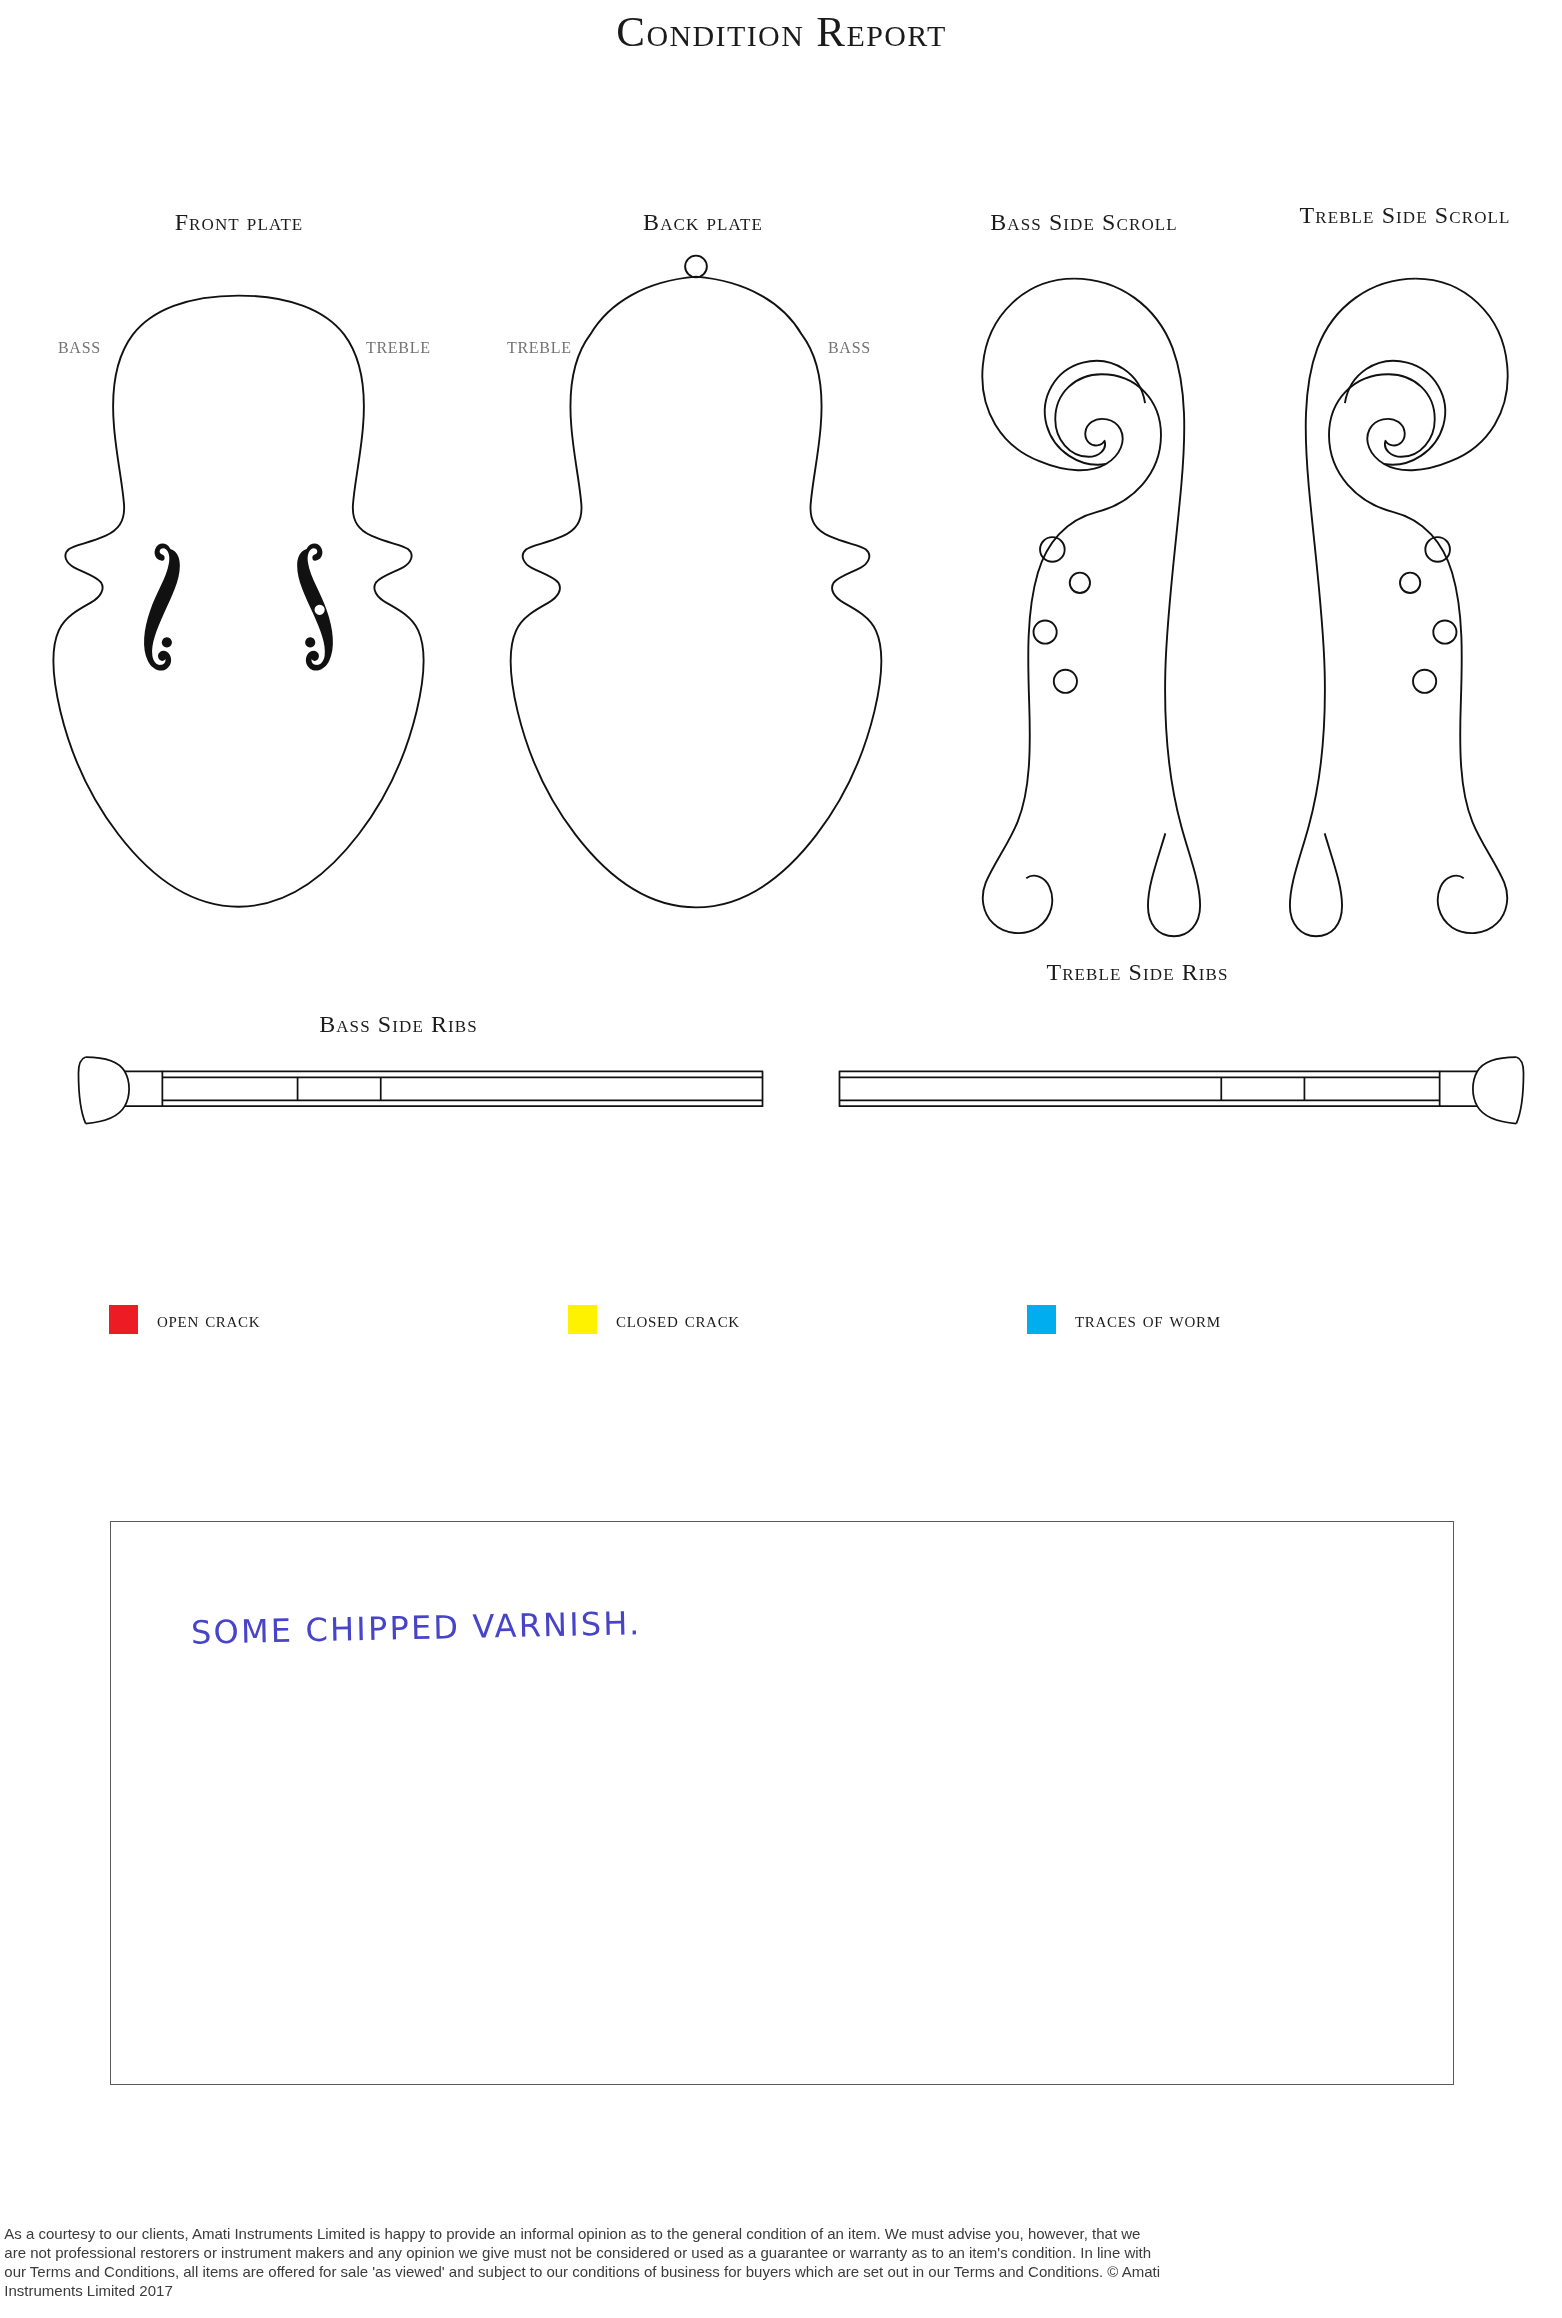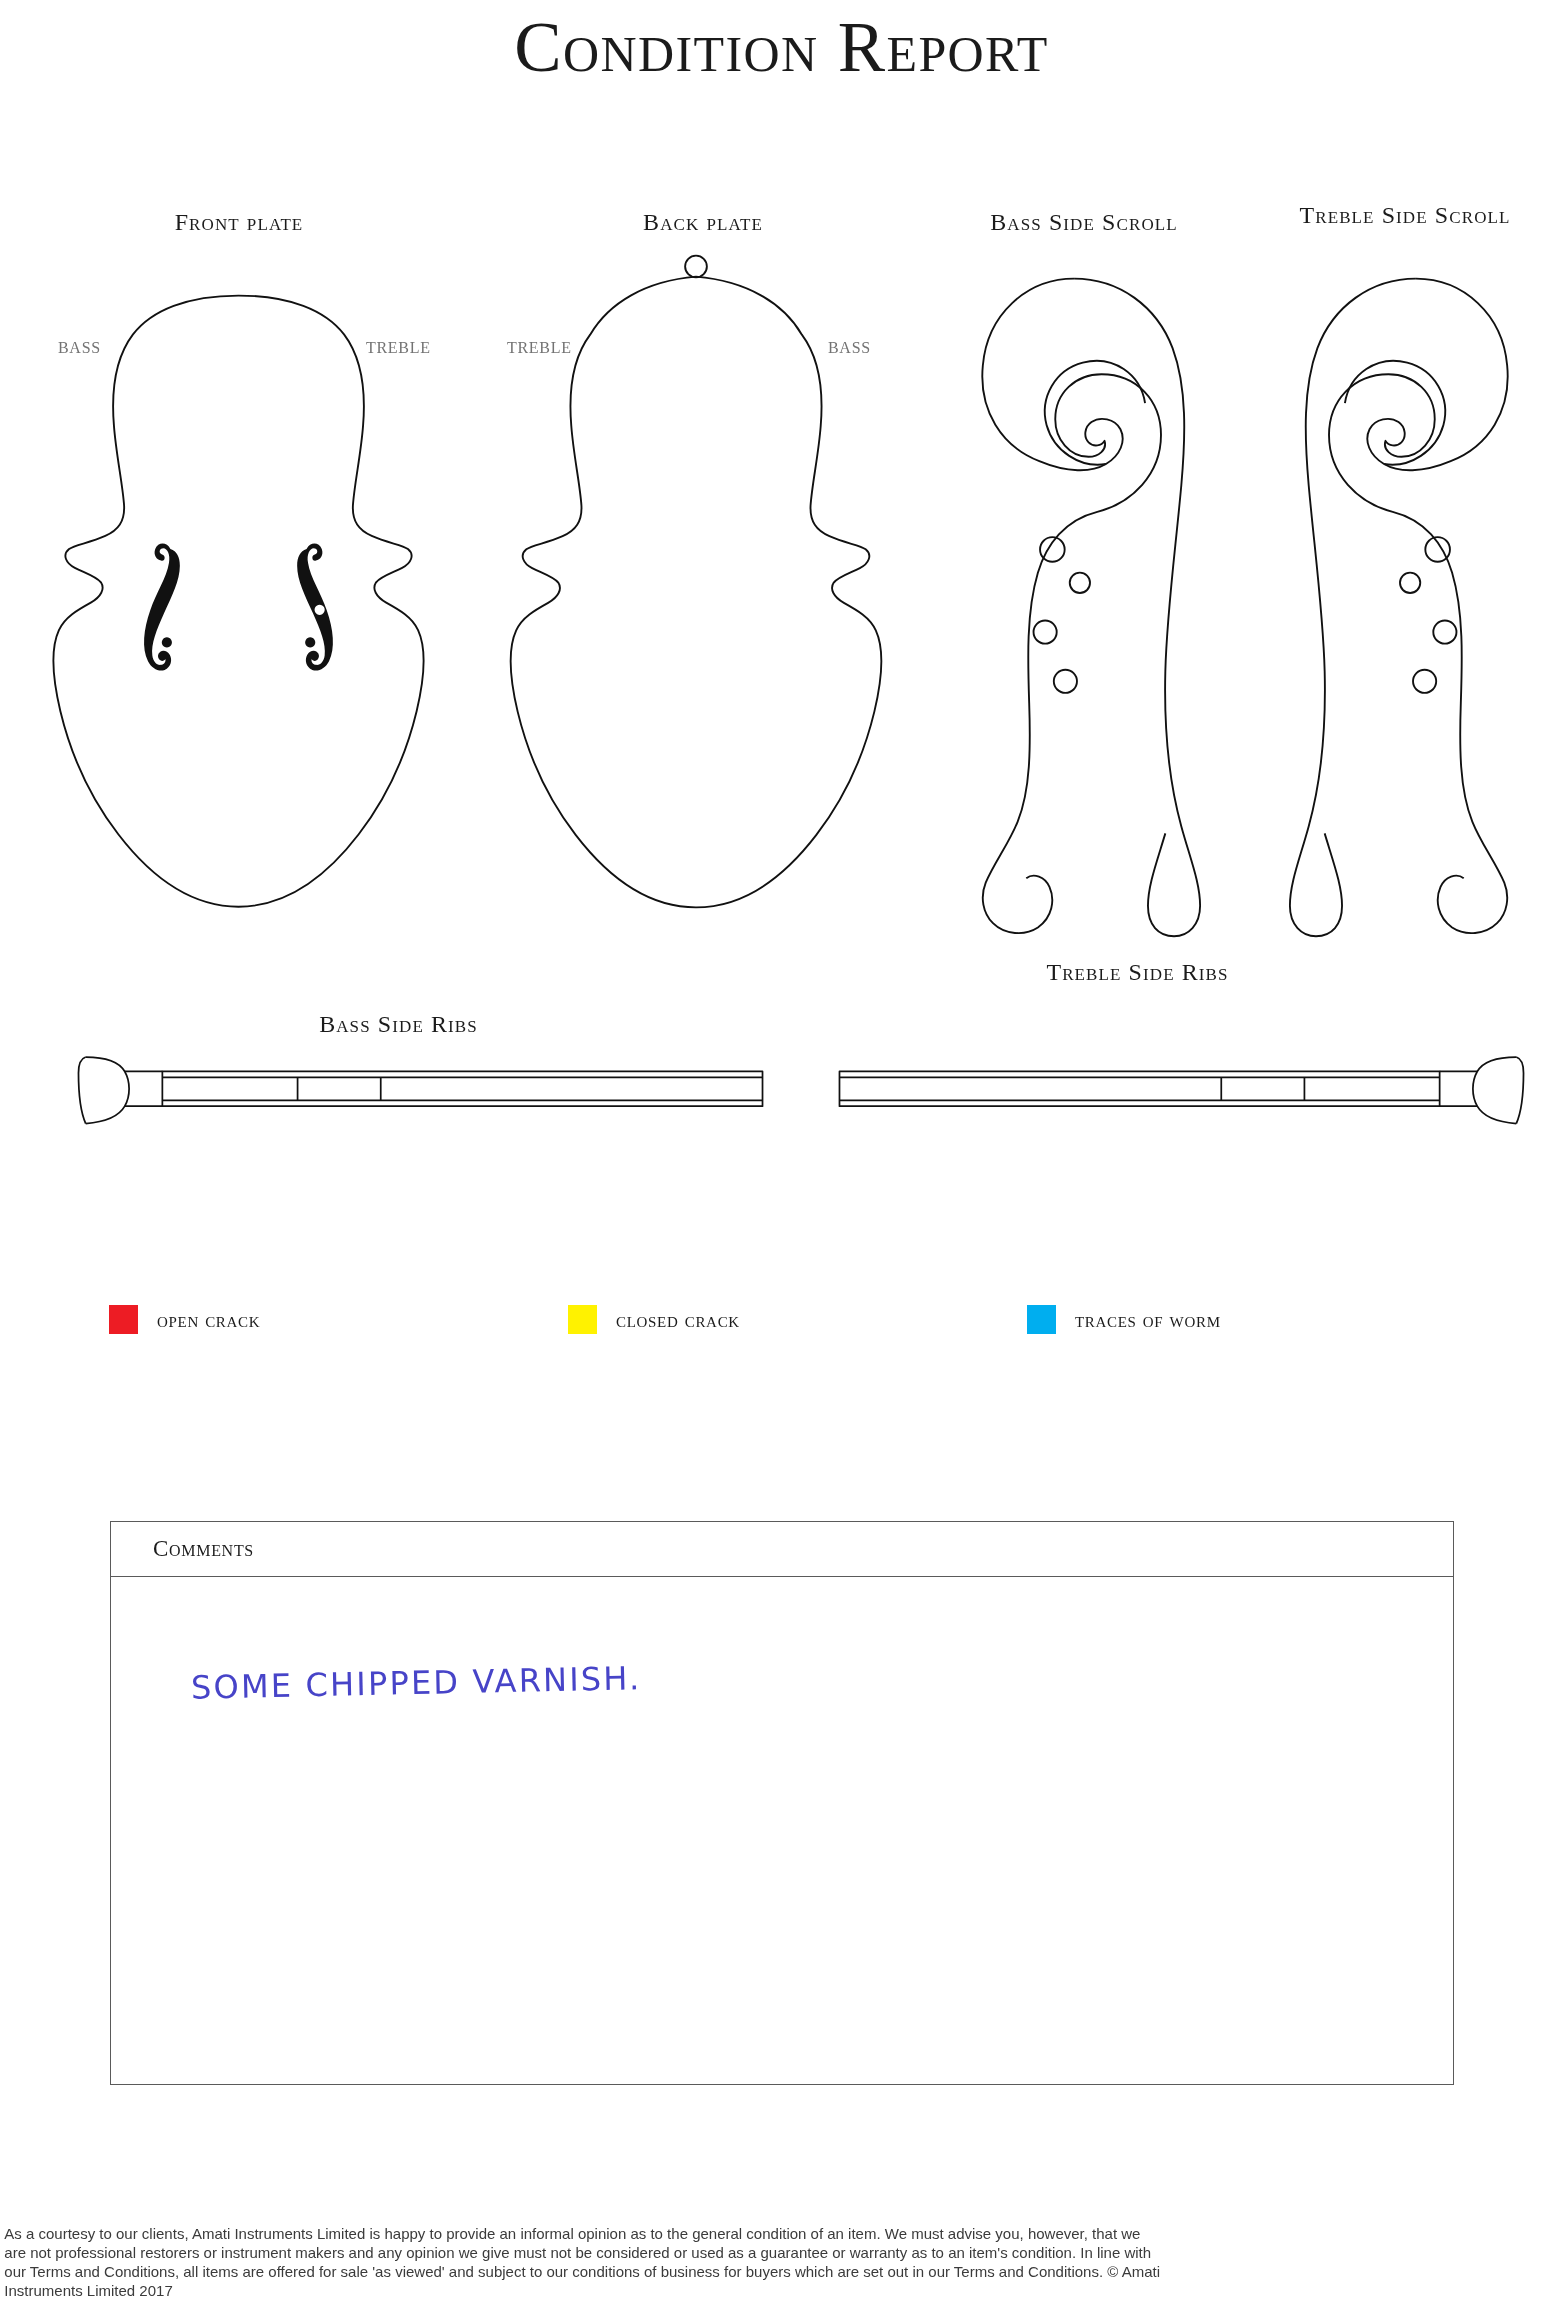--- a/index.html
+++ b/index.html
@@ -13,21 +13,21 @@
     position: relative;
     font-family: "Liberation Serif", serif;
     color: #111;
     overflow: hidden;
   }
 
   
   .page-title {
     text-align: center;
     font-family: "Liberation Serif", serif;
-    font-size: 71px;
+    font-size: 43px;
     letter-spacing: 1.4px;
     font-variant: small-caps;
     margin: 7.2px 0 0 0;
     font-weight: 400;
     color: #1b1b1b;
   }
 
   
   .caption {
     position: absolute;
@@ -408,23 +408,20 @@
       <div class="legend-label">closed crack</div>
     </div>
     <div class="legend-item">
       <div class="swatch" style="background:#00aeef"></div>
       <div class="legend-label">traces of worm</div>
     </div>
   </div>
 </div>
 
 <div class="comments-box">
-  <div class="comments-header">
-    <span>Comments</span>
-  </div>
   <div class="comments-body">
     <div class="handwriting">SOME CHIPPED VARNISH.</div>
   </div>
 </div>
 
 <div class="footer">
   <div class="footer-text">As a courtesy to our clients, Amati Instruments Limited is happy to provide an informal opinion as to the general condition of an item. We must advise you, however, that we are not professional restorers or instrument makers and any opinion we give must not be considered or used as a guarantee or warranty as to an item's condition. In line with our Terms and Conditions, all items are offered for sale 'as viewed' and subject to our conditions of business for buyers which are set out in our Terms and Conditions. © Amati Instruments Limited 2017</div>
 </div>
 
 

